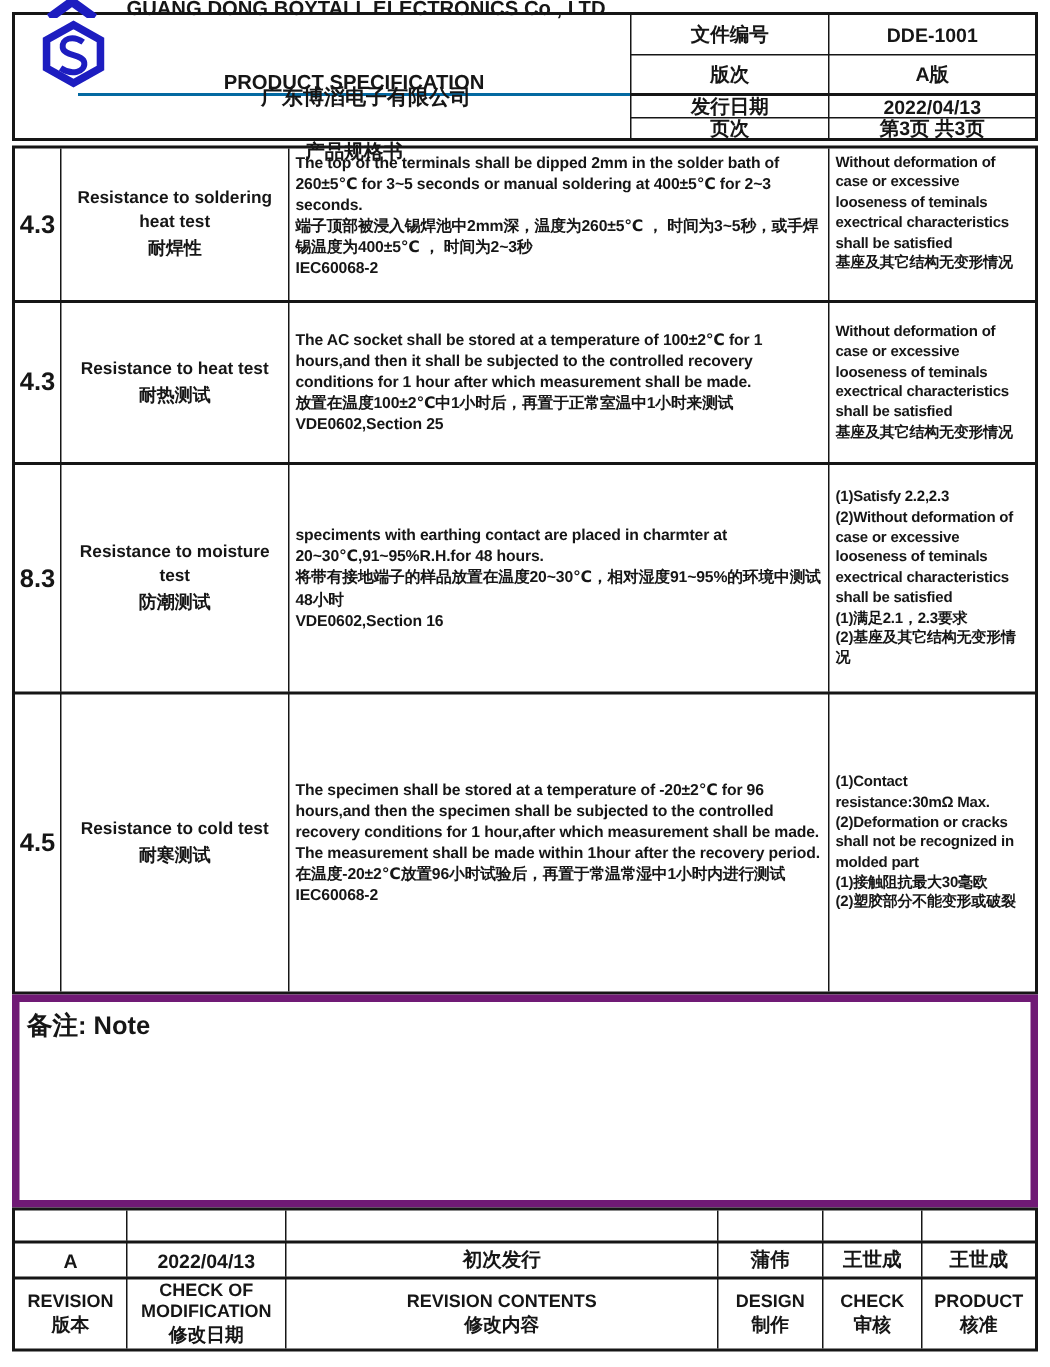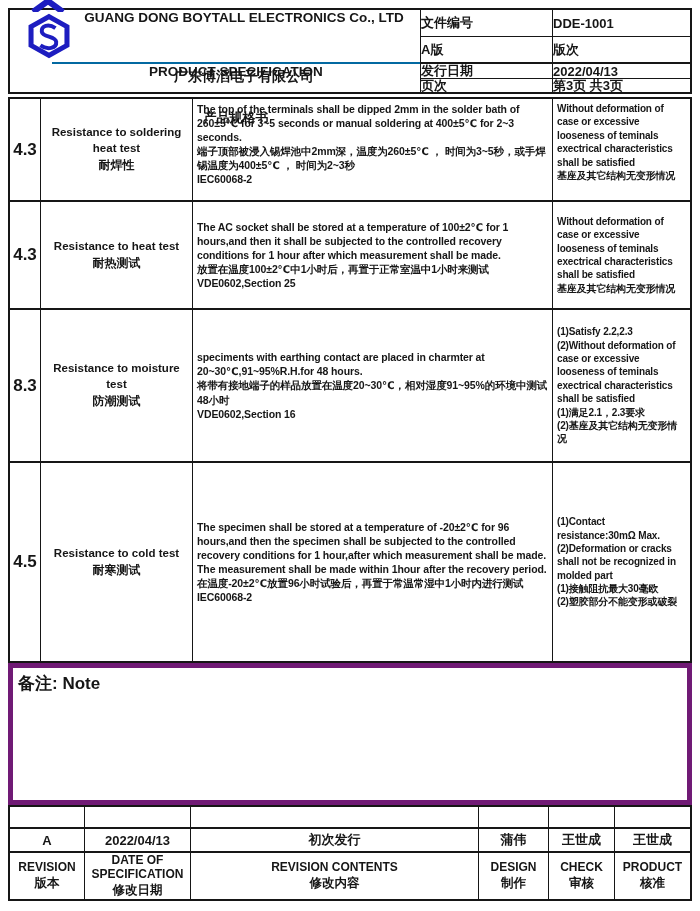--- a/index.html
+++ b/index.html
@@ -14,21 +14,21 @@
   }
   
   .hdr {
     position: absolute; left: 8px; top: 8px;
     width: 684px; height: 86px;
     border: 2px solid #161616;
     display: grid;
     grid-template-columns: 410px 132px 138px;
     grid-template-rows: 26px 26px 16px 14px;
   }
-  .hdr > div { display:flex; align-items:center; justify-content:space-between;gap:28px; }
+  .hdr > div { display:flex; align-items:center; justify-content:center;gap:28px; }
   .h-company { grid-column:1; grid-row:1/3; position:relative; flex-direction:column; padding-left:58px; }
   .h-title   { grid-column:1; grid-row:3/5; flex-direction:column; border-top:2px solid #0369a1;margin-left:42px; }
   .h-cell    { border-left:1px solid #161616; font-weight:700; font-size:13px; white-space:nowrap; }
   .r2 { border-top:1px solid #161616; }
   .r3 { border-top:2px solid #161616 !important; }
   .r4 { border-top:1px solid #161616; }
   .company-en { font-weight:700; font-size:13.5px; letter-spacing:0; }
   .company-cn { font-weight:700; font-size:14px; margin-top:15px; }
   .title-en { font-weight:700; font-size:13.5px; }
   .title-cn { font-weight:700; font-size:13px; margin-top:2px; }
@@ -98,22 +98,22 @@
     <div class="h-company">
       <svg class="logo" viewBox="0 0 64 64">
         <polygon points="32,5 57,19 57,45 32,59 7,45 7,19" fill="none" stroke-width="7" stroke="#1d1dc0"></polygon>
         <path d="M41,21 C31,14 21,18 22,26 C23,34 41,32 42,40 C43,49 30,52 20,45" fill="none" stroke-width="5.5" stroke="#1d1dc0"></path>
       </svg>
       <div class="company-en">GUANG DONG BOYTALL ELECTRONICS Co., LTD</div>
       <div class="company-cn">广东博滔电子有限公司</div>
     </div>
     <div class="h-cell">文件编号</div>
     <div class="h-cell">DDE-1001</div>
+    <div class="h-cell r2">版次</div>
     <div class="h-cell r2">A版</div>
-    <div class="h-cell r2">版次</div>
     <div class="h-title">
       <div class="title-en">PRODUCT SPECIFICATION</div>
       <div class="title-cn">产品规格书</div>
     </div>
     <div class="h-cell r3">发行日期</div>
     <div class="h-cell r3">2022/04/13</div>
     <div class="h-cell r4">页次</div>
     <div class="h-cell r4">第3页  共3页</div>
   </div>
 
@@ -193,21 +193,21 @@
       <div class="rev-val">蒲伟</div>
       <div class="rev-val">王世成</div>
       <div class="rev-val">王世成</div>
     </div>
     <div class="rrow">
       <div>
         <div class="rev-hd-en">REVISION</div>
         <div class="rev-hd-cn">版本</div>
       </div>
       <div>
-        <div class="rev-hd-en">DATE OF SPECIFICATION</div>
+        <div class="rev-hd-en">CHECK OF MODIFICATION</div>
         <div class="rev-hd-cn">修改日期</div>
       </div>
       <div>
         <div class="rev-hd-en">REVISION CONTENTS</div>
         <div class="rev-hd-cn">修改内容</div>
       </div>
       <div>
         <div class="rev-hd-en">DESIGN</div>
         <div class="rev-hd-cn">制作</div>
       </div>

